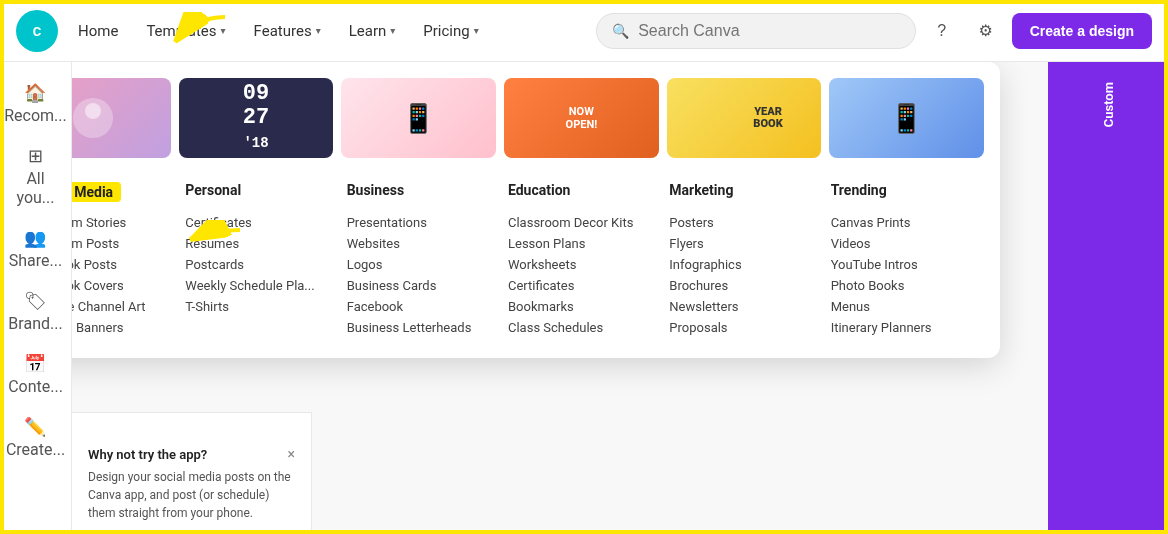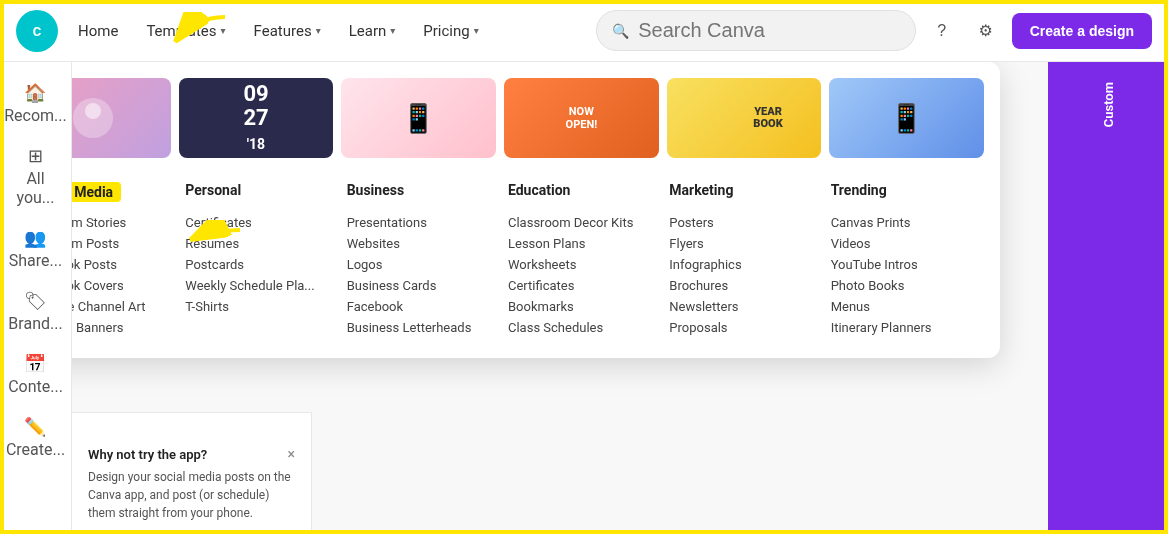--- a/index.html
+++ b/index.html
@@ -74,21 +74,21 @@
       padding: 8px 16px;
       gap: 8px;
       width: 320px;
       border: 1px solid #e0e0e0;
     }
 
     .search-bar input {
       border: none;
       background: transparent;
       outline: none;
-      font-size: 20px;
+      font-size: 16px;
       color: #666;
       width: 100%;
     }
 
     .header-icons {
       display: flex;
       align-items: center;
       gap: 8px;
     }
 
@@ -405,21 +405,21 @@
     <div class="dropdown-menu">
 
       <div class="dropdown-images">
         <div class="dropdown-img dropdown-img-1" style="background: linear-gradient(135deg,#f0a0c0,#c0a0e0); display:flex; align-items:center; justify-content:center;">
           <svg width="50" height="50" viewBox="0 0 50 50">
               <circle cx="25" cy="25" r="20" fill="rgba(255,255,255,0.3)"></circle>
               <circle cx="25" cy="18" r="8" fill="rgba(255,255,255,0.5)"></circle>
             </svg>
         </div>
         <div class="dropdown-img dropdown-img-2" style="background: #2a2a4c; display:flex; align-items:center; justify-content:center;">
-          <div style="color:white; font-size:22px; font-weight:bold; line-height:1.1; text-align:center;">09<br>27<br><span style="font-size:14px;">'18</span></div>
+          <div style="color:white; font-size:22px; font-weight:bold; line-height:1.1; text-align:center;font-family:Liberation Mono, monospace;">09<br>27<br><span style="font-size:14px;">'18</span></div>
         </div>
         <div class="dropdown-img dropdown-img-3" style="background: linear-gradient(135deg,#ffe4ec,#ffc0cc); display:flex; align-items:center; justify-content:center;">
           <div style="font-size:28px;">📱</div>
         </div>
         <div class="dropdown-img dropdown-img-4" style="background: linear-gradient(135deg,#ff8040,#e06020); display:flex; align-items:center; justify-content:center;">
           <div style="color:white; font-size:11px; font-weight:bold; text-align:center;">NOW<br>OPEN!</div>
         </div>
         <div class="dropdown-img dropdown-img-5" style="background: linear-gradient(135deg,#f8e060,#f4c020); display:flex; align-items:center; justify-content:center;">
           <div style="color:#333; font-size:11px; font-weight:900; text-align:center; line-height:1.1;margin-left:48px;">YEAR<br>BOOK</div>
         </div>

